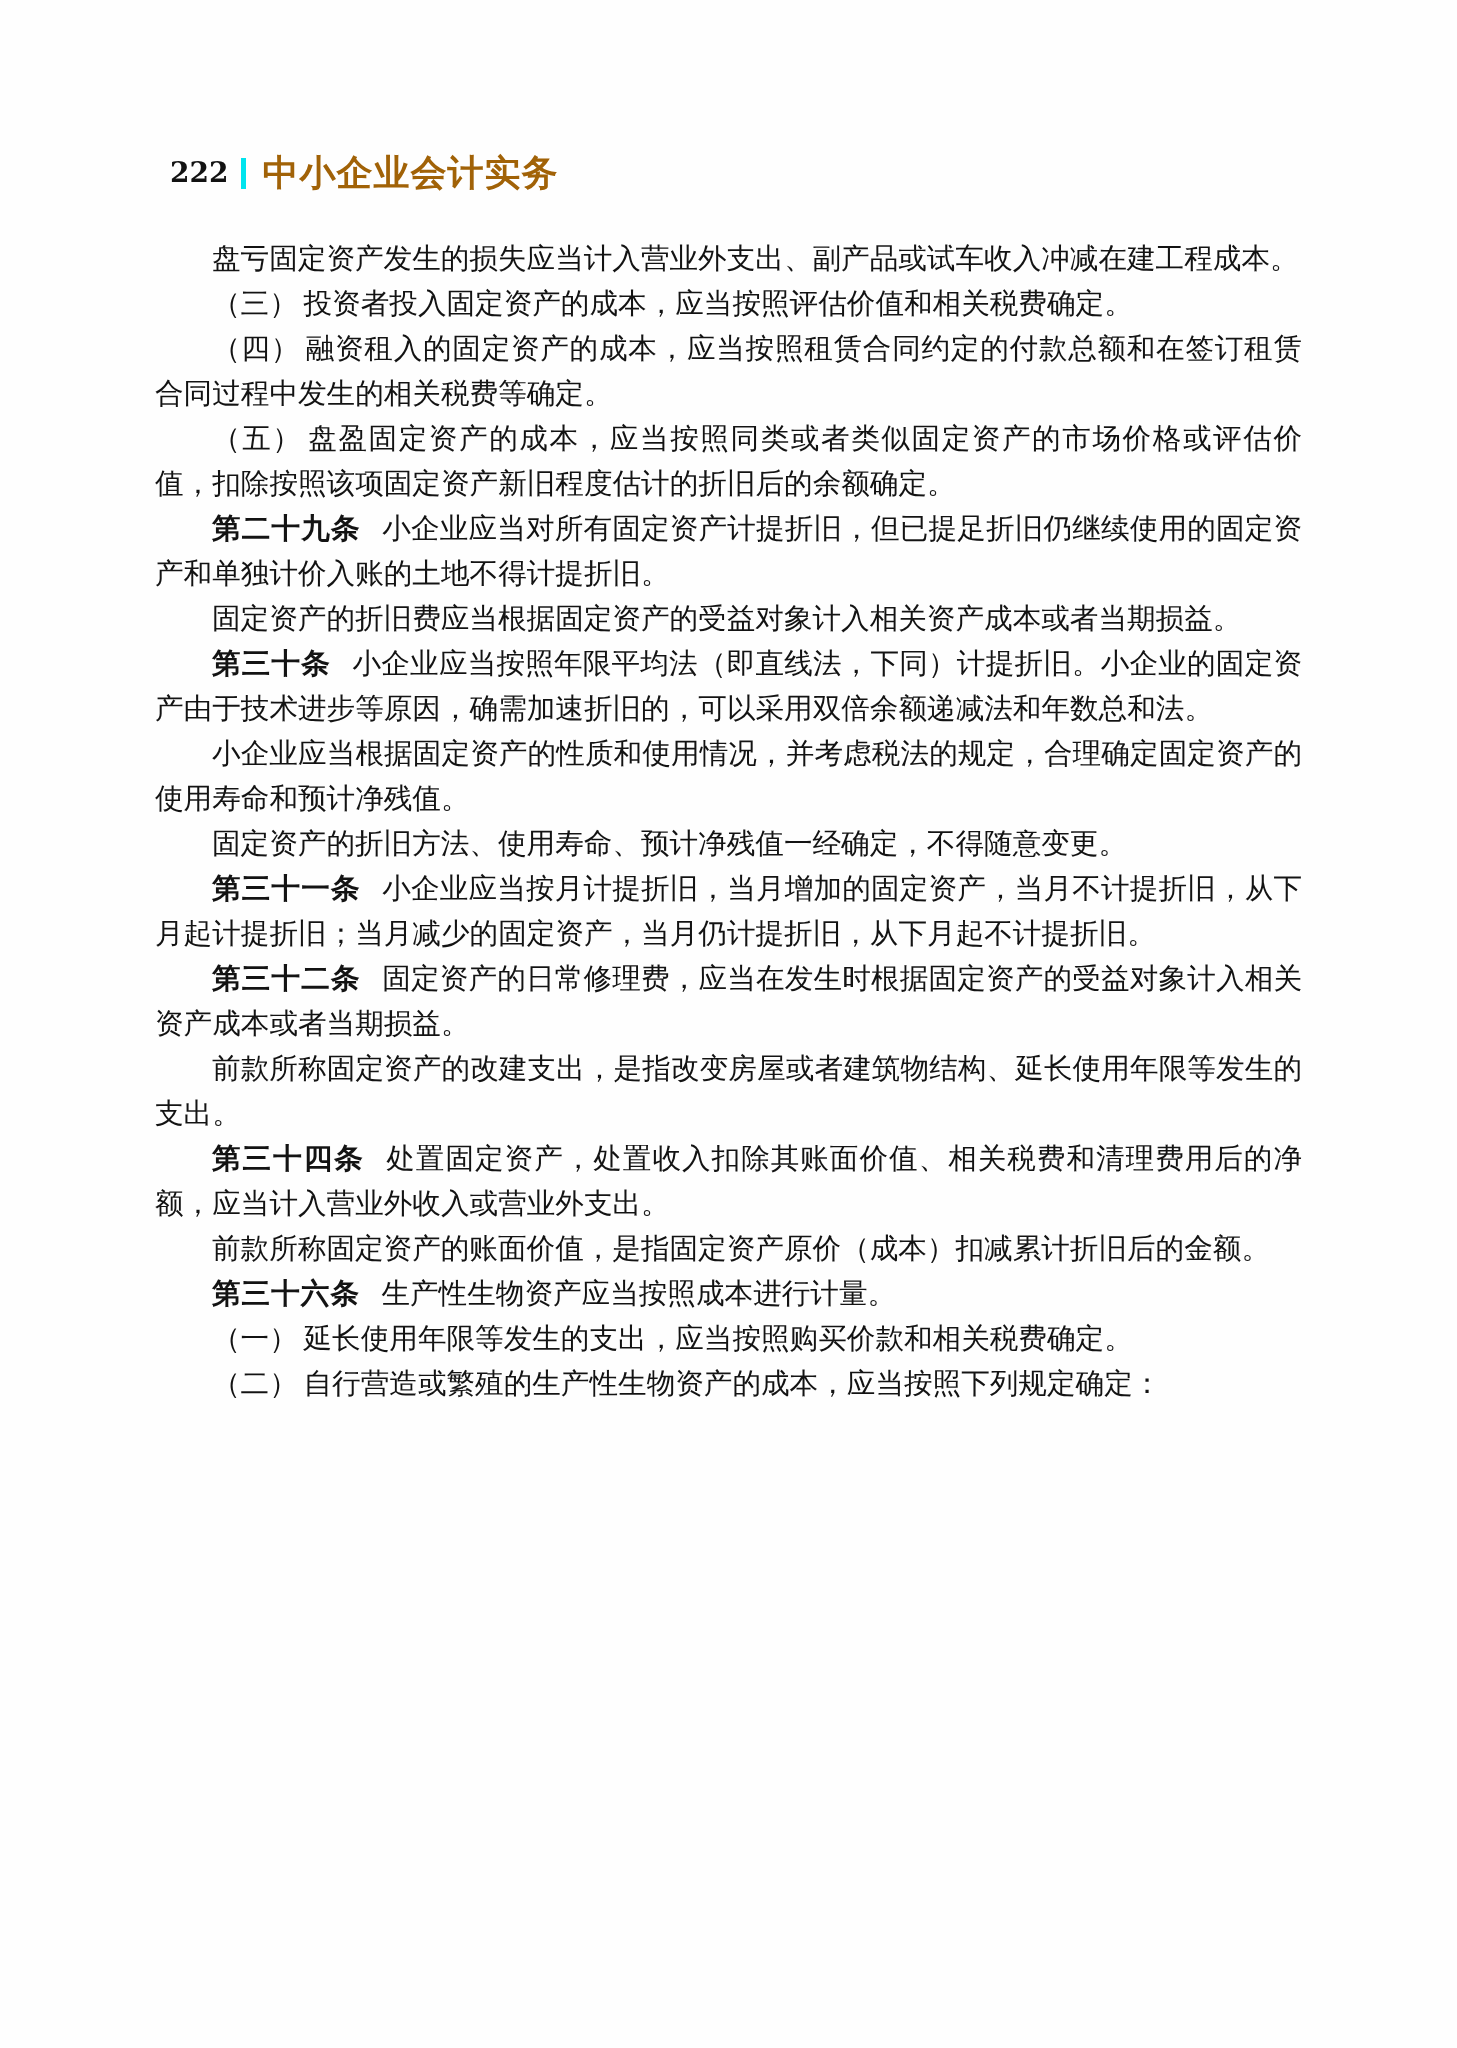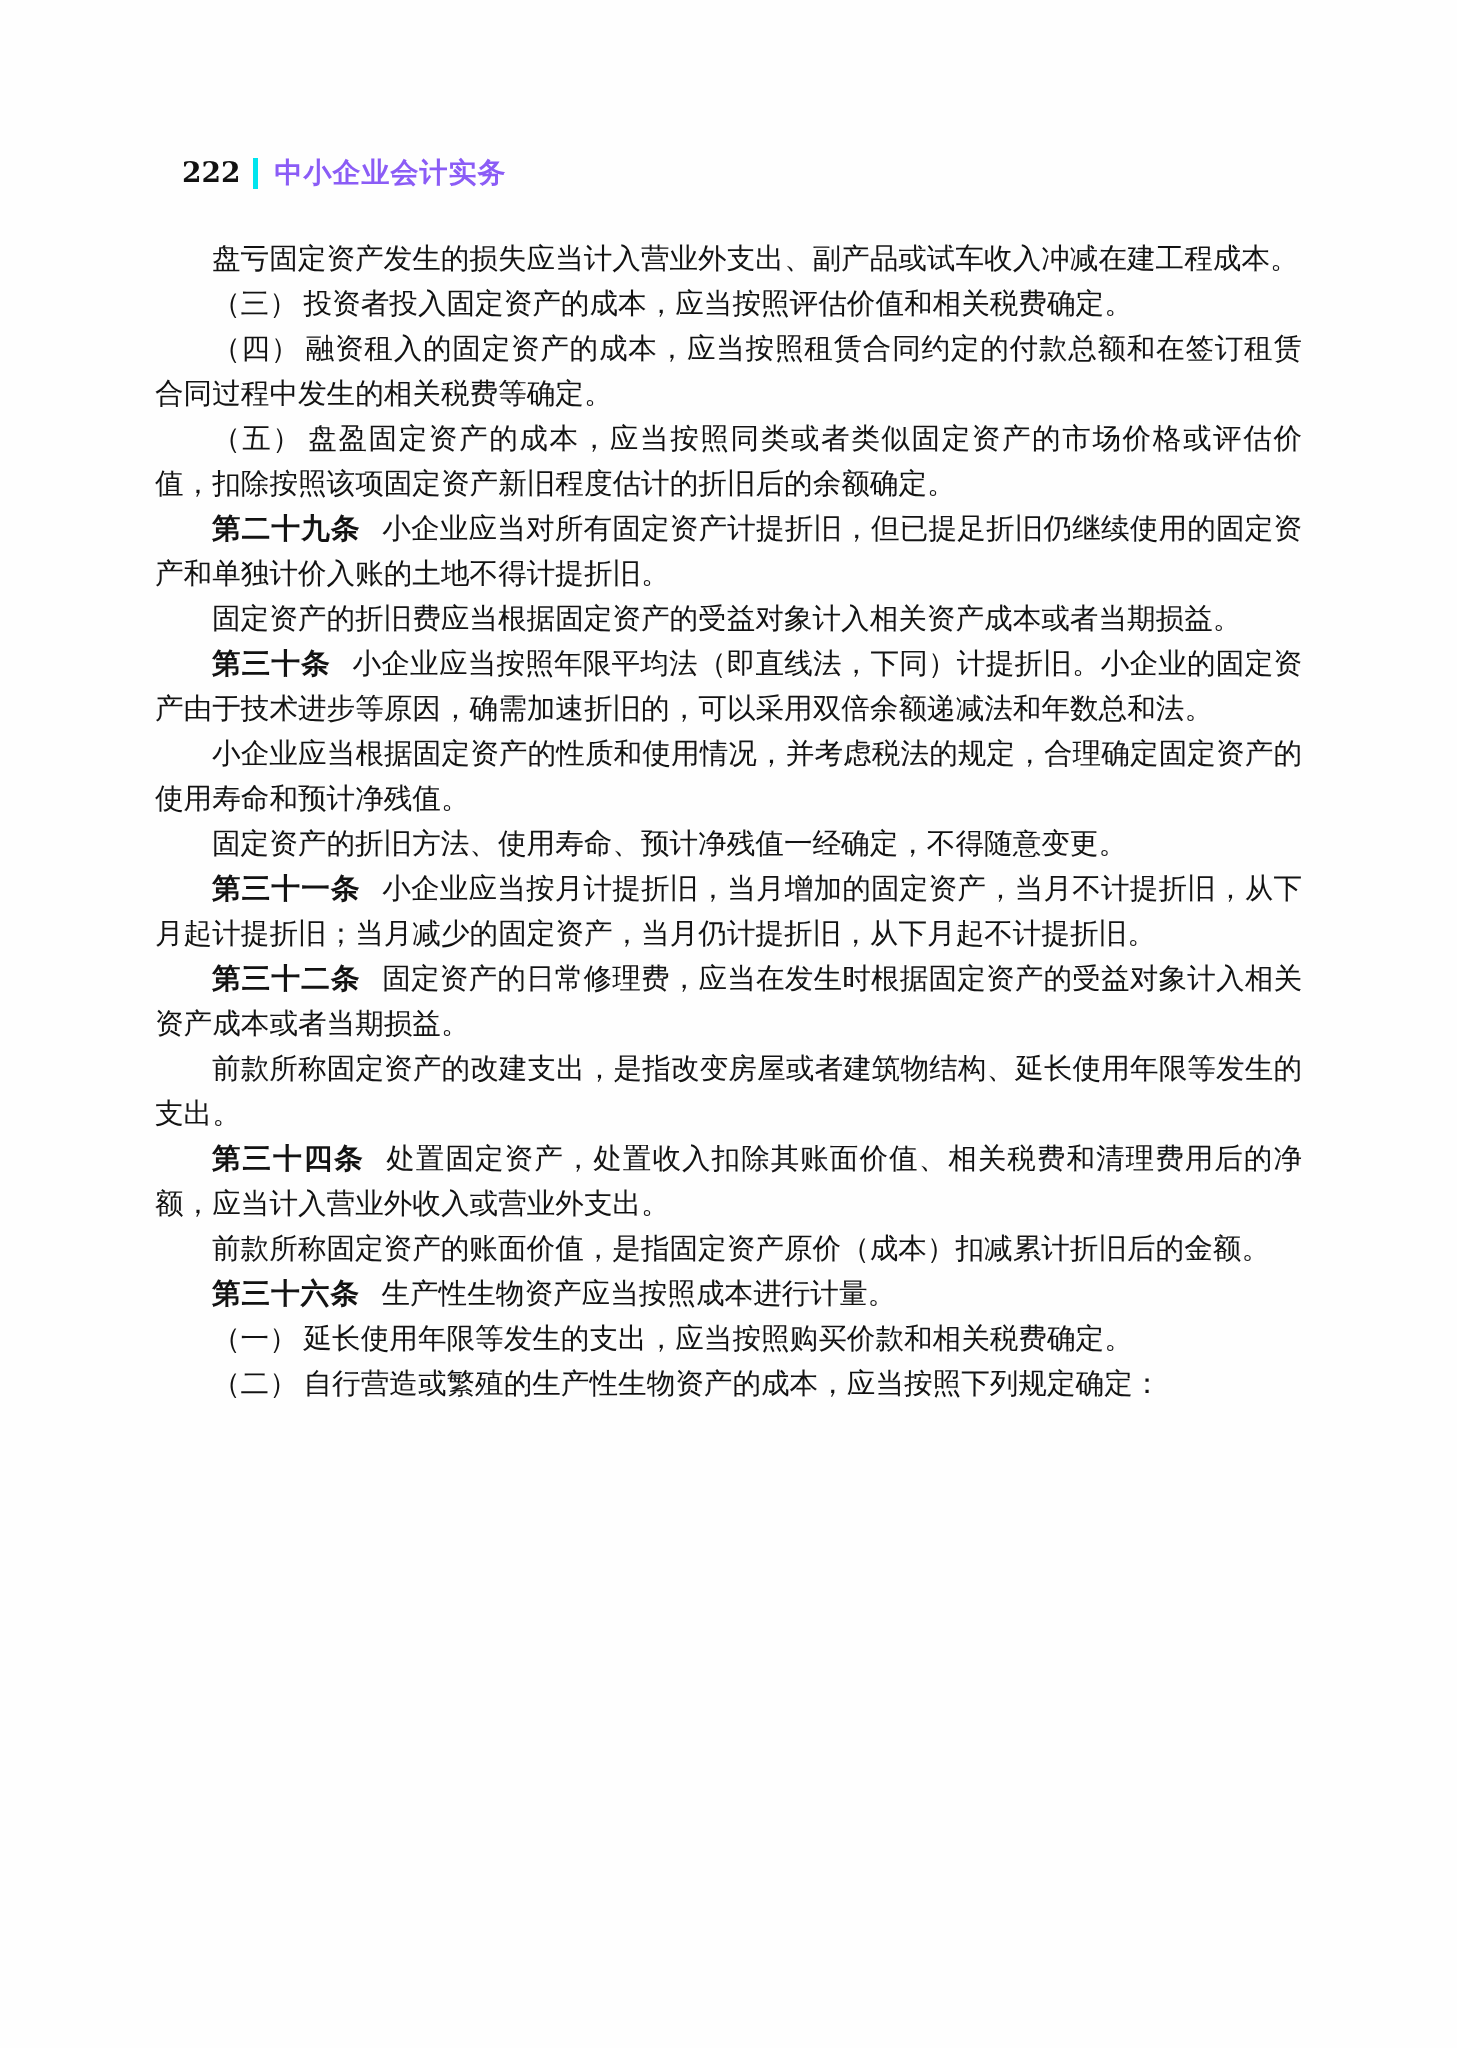--- a/index.html
+++ b/index.html
@@ -8,37 +8,37 @@
     background: #ffffff;
     position: relative;
     font-family: "Liberation Serif", "DejaVu Serif", serif;
     color: #161616;
   }
   .page { position: absolute; inset: 0; background: #fefefe; }
 
   
   .page-header {
     position: absolute; top: 157px; left: 170px;
-    display: flex; align-items: flex-end; margin-left: 12px;
+    display: flex; align-items: flex-end;
   }
   .page-number {
     font-family: "DejaVu Serif", serif;
     font-size: 28px; font-weight: 600;
     letter-spacing: 0px; line-height: 32px;
     color: #121212;
   }
   .accent-bar {
     width: 5px; height: 31px;
     background: #00e4ee;
     margin: 0 16px 0 13px;
   }
   .book-title {
     font-family: "Liberation Sans", "DejaVu Sans", sans-serif;
-    font-weight: 700; font-size: 28px; line-height: 32px;
-    color: #8b5cf6;
+    font-weight: 700; font-size: 36px; line-height: 32px;
+    color: #a16207;
     letter-spacing: 1px;
   }
 
   
   .content {
     position: absolute; top: 236px; left: 155px;
     width: 1147px;
   }
   .para {
     margin: 0;

